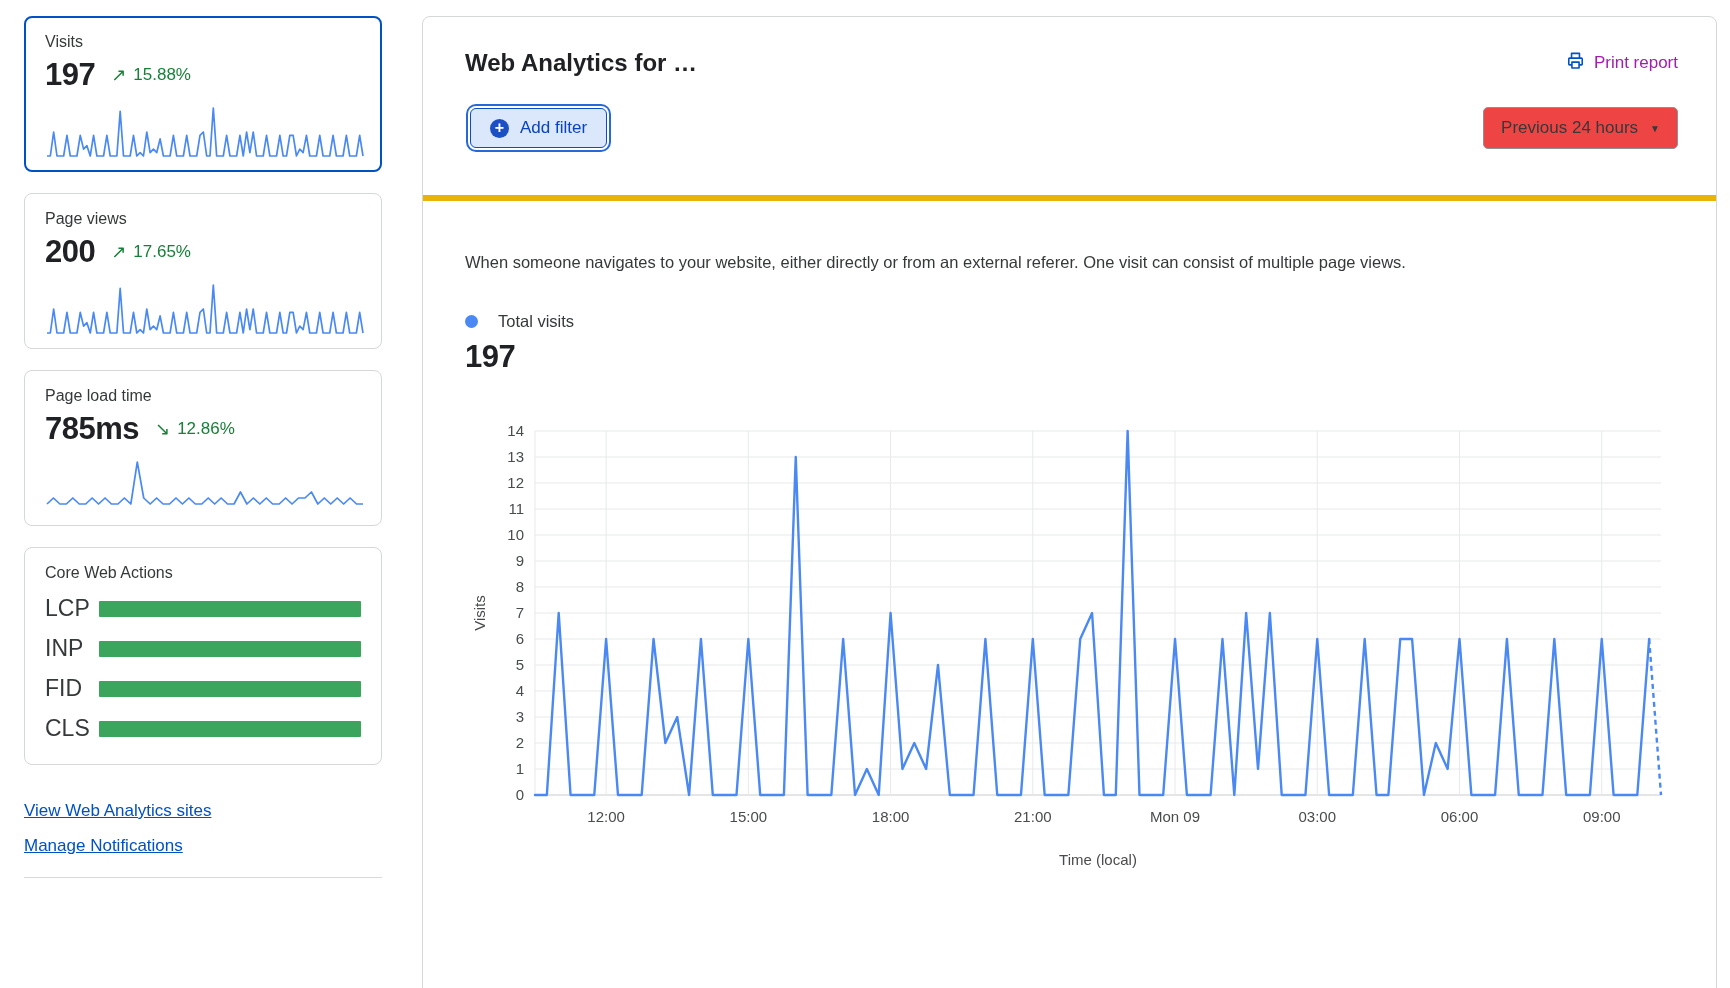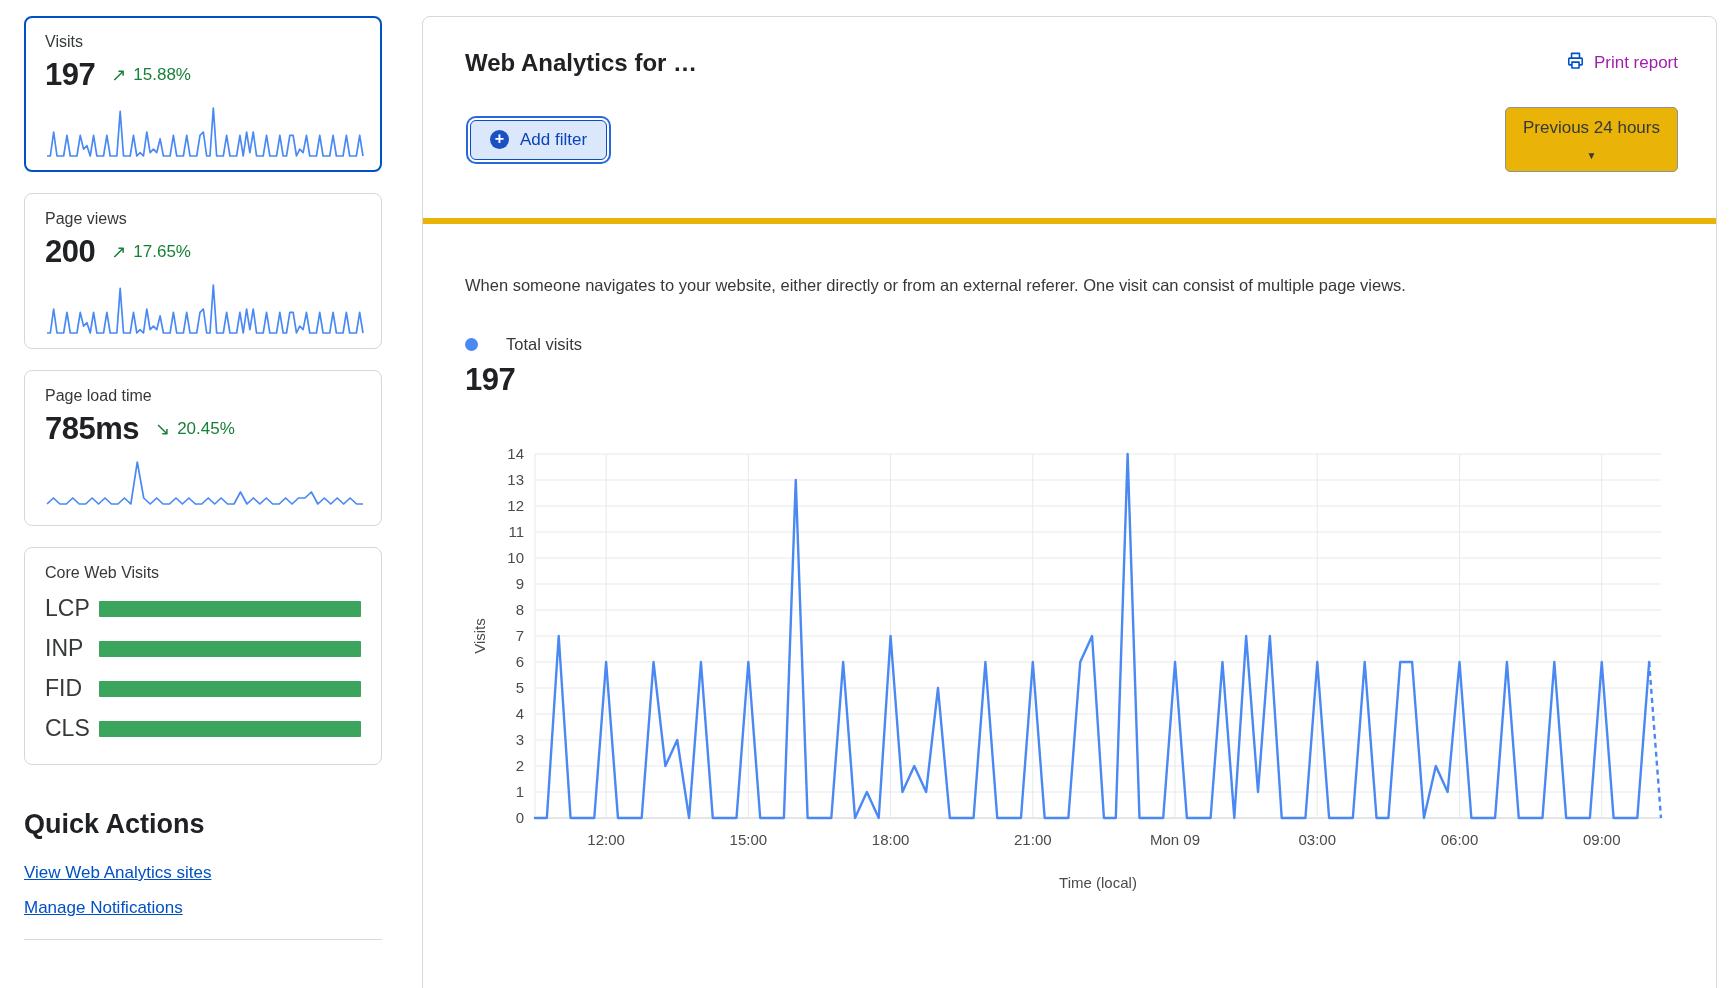--- a/index.html
+++ b/index.html
@@ -56,33 +56,33 @@
     box-shadow:0 0 0 2px #ffffff, 0 0 0 4px #2667d9;
   }
   .plus-icon {
     width:19px; height:19px; border-radius:50%;
     background:#1a50c2; color:#fff; font-size:16px; font-weight:700;
     display:flex; align-items:center; justify-content:center; line-height:1;
     padding-bottom:1px;
   }
   .range-btn {
     display:flex; align-items:center; gap:12px;
-    background:#eab308; border:1px solid #8d9297; border-radius:5px;
+    background:#ef4444; border:1px solid #8d9297; border-radius:5px;
     color:#36393a; font-size:17px; font-family:inherit;
-    padding:10px 17px; cursor:pointer;flex-direction:column;
+    padding:10px 17px; cursor:pointer;
   }
   .caret { font-size:10px; color:#36393a; }
   .panel-body { padding:44px 40px 0 42px; }
   .section-title { font-size:19px; font-weight:700; color:#202124; }
   .section-desc { font-size:16.5px; margin-top:8px; color:#36393a; }
   .tabs { display:flex; gap:33px; margin-top:28px; font-size:16.5px; align-items:flex-end; }
   .tab { padding:0 2px 11px; cursor:pointer; border-bottom:3px solid transparent; }
   .tab.active { border-bottom:3px solid #0051c3; }
   .tabs-more { letter-spacing:1px; padding-bottom:14px; cursor:pointer; font-size:14px; }
-  .legend { display:flex; align-items:center; gap:28px; margin-top:40px; font-size:16.5px; }
+  .legend { display:flex; align-items:center; gap:20px; margin-top:40px; font-size:16.5px; }
   .legend-dot { width:13px; height:13px; border-radius:50%; background:#4a89f3; }
   .total-value { font-size:31px; font-weight:700; color:#202124; margin-top:8px; letter-spacing:-0.5px; }
   .chart-wrap { margin-top:42px; padding-left:6px; }
   svg text { font-family:"Liberation Sans", sans-serif; }
 </style>
 </head>
 <body>
 
 <div class="sidebar">
 
@@ -113,49 +113,48 @@
           <polyline points="2,55 5.326315789473684,55 8.652631578947368,31 11.978947368421053,55 15.305263157894737,55 18.63157894736842,55 21.957894736842107,34.42857142857143 25.28421052631579,55 28.610526315789475,55 31.936842105263157,55 35.26315789473684,34.42857142857143 38.589473684210525,48.142857142857146 41.915789473684214,44.714285714285715 45.242105263157896,55 48.56842105263158,34.42857142857143 51.89473684210526,55 55.22105263157895,55 58.54736842105263,55 61.873684210526314,34.42857142857143 65.2,55 68.52631578947368,55 71.85263157894737,55 75.17894736842105,10.42857142857143 78.50526315789473,55 81.83157894736843,55 85.15789473684211,55 88.48421052631579,34.42857142857143 91.81052631578947,55 95.13684210526316,51.57142857142857 98.46315789473684,55 101.78947368421052,31 105.11578947368422,51.57142857142857 108.4421052631579,48.142857142857146 111.76842105263158,51.57142857142857 115.09473684210526,37.85714285714286 118.42105263157895,55 121.74736842105263,55 125.07368421052631,55 128.4,34.42857142857143 131.7263157894737,55 135.05263157894737,55 138.37894736842105,55 141.70526315789473,34.42857142857143 145.03157894736842,55 148.3578947368421,55 151.68421052631578,55 155.01052631578946,34.42857142857143 158.33684210526314,31 161.66315789473686,55 164.98947368421054,55 168.31578947368422,7 171.6421052631579,55 174.96842105263158,55 178.29473684210527,55 181.62105263157895,34.42857142857143 184.94736842105263,55 188.2736842105263,55 191.6,55 194.92631578947368,34.42857142857143 198.25263157894736,55 201.57894736842104,31 204.90526315789472,51.57142857142857 208.23157894736843,31 211.55789473684212,55 214.8842105263158,55 218.21052631578948,55 221.53684210526316,34.42857142857143 224.86315789473684,55 228.18947368421053,55 231.5157894736842,55 234.8421052631579,34.42857142857143 238.16842105263157,55 241.49473684210525,55 244.82105263157894,34.42857142857143 248.14736842105262,34.42857142857143 251.47368421052633,55 254.8,48.142857142857146 258.12631578947367,51.57142857142857 261.4526315789474,34.42857142857143 264.77894736842103,55 268.10526315789474,55 271.4315789473684,55 274.7578947368421,34.42857142857143 278.0842105263158,55 281.41052631578947,55 284.7368421052632,55 288.06315789473683,34.42857142857143 291.38947368421054,55 294.7157894736842,55 298.0421052631579,55 301.36842105263156,34.42857142857143 304.69473684210527,55 308.0210526315789,55 311.34736842105264,55 314.6736842105263,34.42857142857143 318,55" fill="none" stroke="#4a89f3" stroke-width="1.7" stroke-linejoin="round"></polyline>
         </svg></div>
   </div>
 
   <div class="card">
     <div class="card-title">Page load time</div>
     <div class="card-value-row">
       <span class="card-value">785ms</span>
       <span class="trend">
         <span class="trend-arrow">↘</span>
-        <span>20.45%</span>
+        <span>12.86%</span>
       </span>
     </div>
     <div class="spark"><svg width="320" height="58">
           <polyline points="2,49 8.448979591836736,43 14.89795918367347,49 21.346938775510203,49 27.79591836734694,43 34.244897959183675,49 40.69387755102041,49 47.142857142857146,43 53.59183673469388,49 60.04081632653061,43 66.48979591836735,49 72.93877551020408,49 79.38775510204081,43 85.83673469387755,49 92.28571428571429,7 98.73469387755102,43 105.18367346938776,49 111.63265306122449,43 118.08163265306122,49 124.53061224489795,49 130.9795918367347,43 137.42857142857142,49 143.87755102040816,43 150.3265306122449,49 156.77551020408163,49 163.22448979591837,43 169.6734693877551,49 176.12244897959184,43 182.57142857142858,49 189.0204081632653,49 195.46938775510205,37 201.91836734693877,49 208.3673469387755,43 214.81632653061226,49 221.26530612244898,43 227.71428571428572,49 234.16326530612244,49 240.6122448979592,43 247.0612244897959,49 253.51020408163265,43 259.9591836734694,43 266.40816326530614,37 272.85714285714283,49 279.3061224489796,43 285.7551020408163,49 292.2040816326531,43 298.6530612244898,49 305.1020408163265,43 311.55102040816325,49 318,49" fill="none" stroke="#4a89f3" stroke-width="1.7" stroke-linejoin="round"></polyline>
         </svg></div>
   </div>
 
   <div class="card cwv-card">
-    <div class="card-title">Core Web Visits</div>
+    <div class="card-title">Core Web Actions</div>
     <div class="cwv-row">
       <span class="cwv-label">LCP</span>
       <span class="cwv-bar"></span>
     </div>
     <div class="cwv-row">
       <span class="cwv-label">INP</span>
       <span class="cwv-bar"></span>
     </div>
     <div class="cwv-row">
       <span class="cwv-label">FID</span>
       <span class="cwv-bar"></span>
     </div>
     <div class="cwv-row">
       <span class="cwv-label">CLS</span>
       <span class="cwv-bar"></span>
     </div>
   </div>
 
-  <div class="qa-title">Quick Actions</div>
   <div class="qa-link-row"><a class="qa-link">View Web Analytics sites</a></div>
   <div class="qa-link-row"><a class="qa-link">Manage Notifications</a></div>
   <hr class="sidebar-divider">
 </div>
 
 <div class="panel">
 
   <div class="panel-header">
     <div class="header-top">
       <div class="page-title">Web Analytics for …</div>

